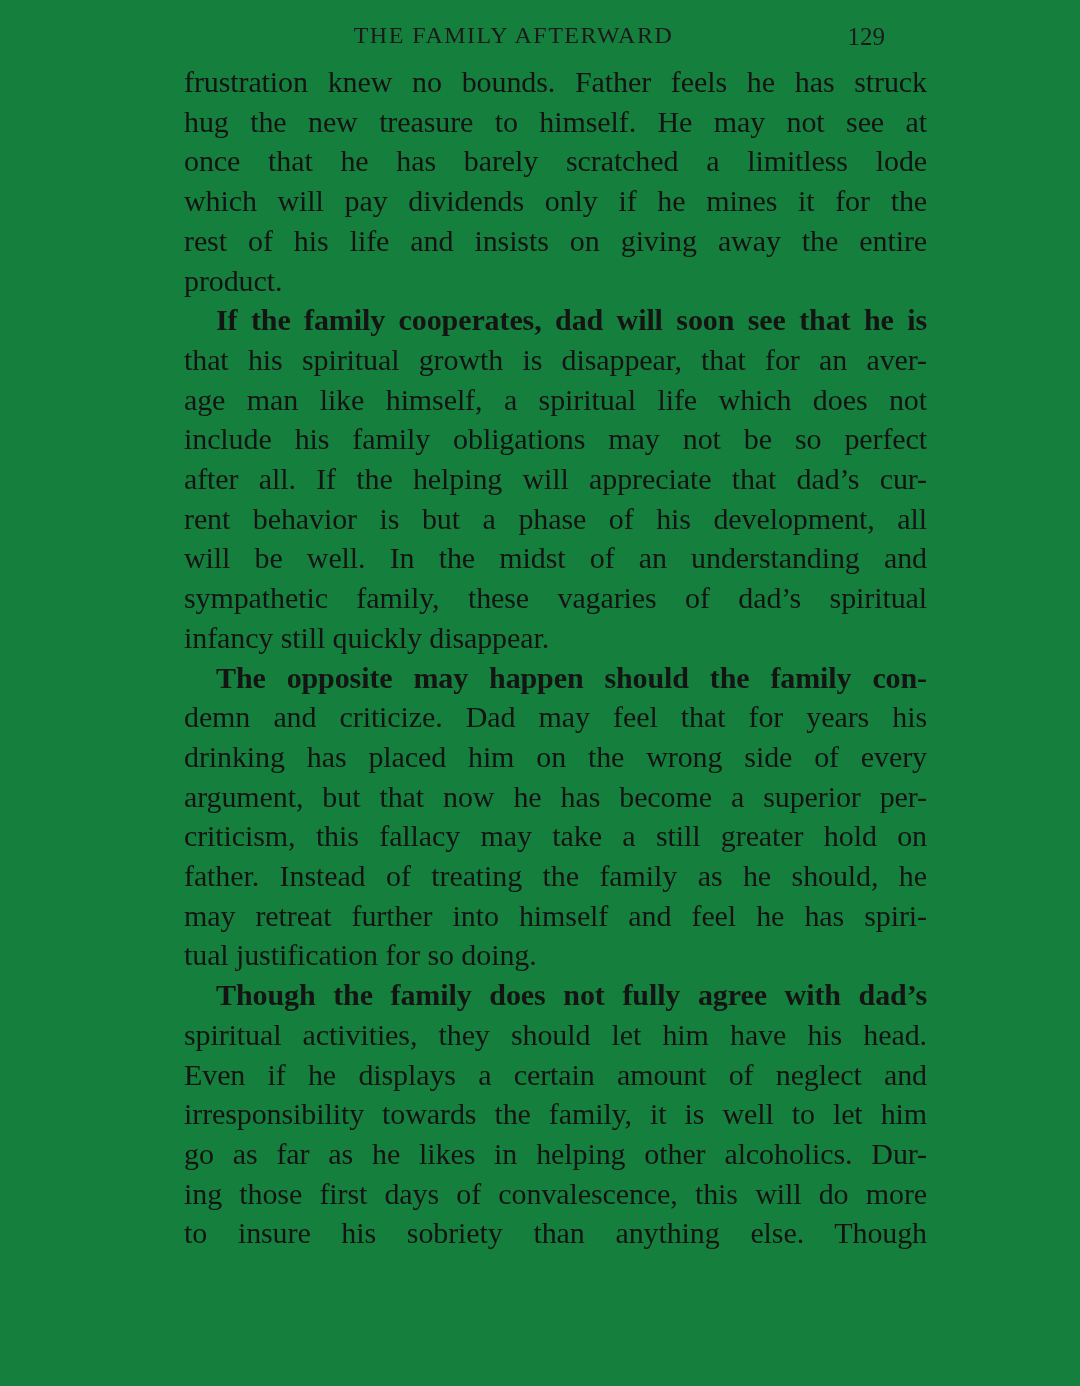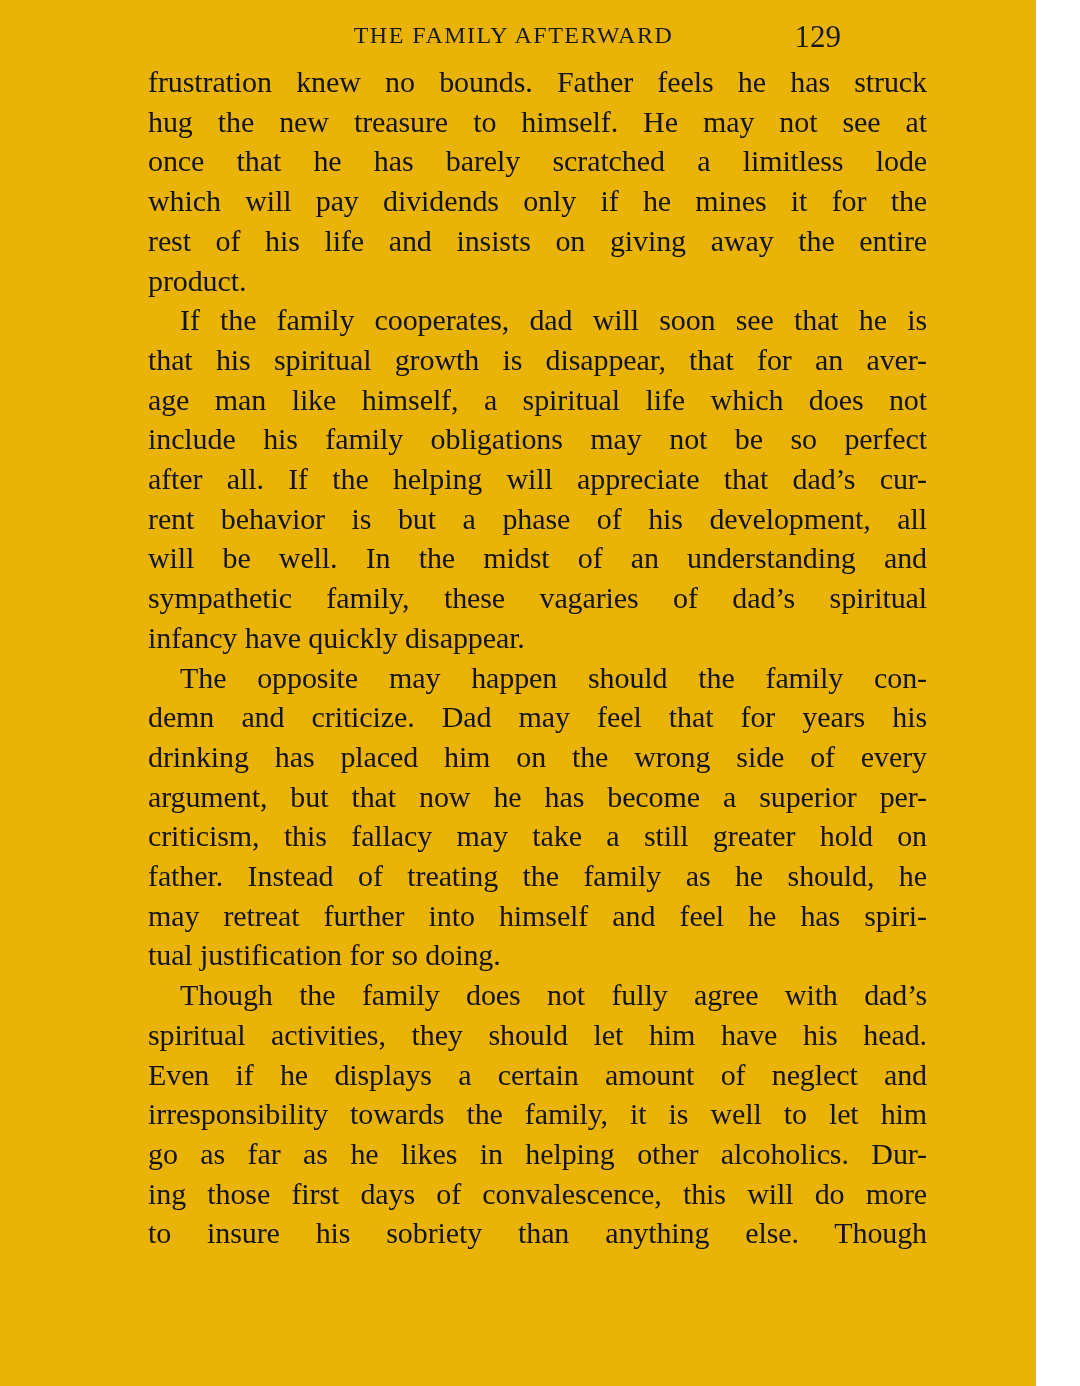--- a/index.html
+++ b/index.html
@@ -2,73 +2,74 @@
 <html><head>
 <meta charset="utf-8">
 <style>
   html, body {
     margin: 0;
     padding: 0;
     background: #ffffff;
   }
   .page {
     position: relative;
-    width: 992px;
+    width: 1080px;
     height: 1386px;
-    background: #eab308;
+    background: #15803d;
     color: #141414;
     font-family: "Liberation Serif", serif;
     overflow: hidden;
-    padding-left: 44px;
   }
   .running-head {
     position: absolute;
     top: 22px;
     left: 148px;
     width: 779px;
     height: 34px;
   }
   .head-title {
     position: relative;
     left: -24px;
     text-align: center;
     font-size: 24px;
     letter-spacing: 1.5px;
     color: #1a1a1a;
   }
   .folio {
     position: absolute;
     top: 22px;
     right: 195px;
-    font-size: 31px;
+    font-size: 25px;
     line-height: 30px;
     color: #1a1a1a;
   }
   .text-block {
     position: absolute;
     left: 148px;
     top: 62px;
     width: 779px;
     font-size: 30px;
     line-height: 39.7px;
     letter-spacing: -0.1px;
     color: #141414;
   }
   .line {
     text-align: justify;
     text-align-last: justify;
     text-justify: inter-word;
     white-space: normal;
+    margin-left: 36px;
   }
   .line.end {
     text-align: left;
     text-align-last: left;
   }
   .line.indent {
     text-indent: 32px;
+    font-weight: bold;
   }
 </style>
 </head>
 <body>
 
 <div class="page">
 
   <div class="running-head">
     <div class="head-title">THE FAMILY AFTERWARD</div>
   </div>
@@ -82,21 +83,21 @@
     <div class="line">rest of his life and insists on giving away the entire</div>
     <div class="line end">product.</div>
     <div class="line indent">If the family cooperates, dad will soon see that he is</div>
     <div class="line">that his spiritual growth is disappear, that for an aver-</div>
     <div class="line">age man like himself, a spiritual life which does not</div>
     <div class="line">include his family obligations may not be so perfect</div>
     <div class="line">after all. If the helping will appreciate that dad’s cur-</div>
     <div class="line">rent behavior is but a phase of his development, all</div>
     <div class="line">will be well. In the midst of an understanding and</div>
     <div class="line">sympathetic family, these vagaries of dad’s spiritual</div>
-    <div class="line end">infancy have quickly disappear.</div>
+    <div class="line end">infancy still quickly disappear.</div>
     <div class="line indent">The opposite may happen should the family con-</div>
     <div class="line">demn and criticize. Dad may feel that for years his</div>
     <div class="line">drinking has placed him on the wrong side of every</div>
     <div class="line">argument, but that now he has become a superior per-</div>
     <div class="line">criticism, this fallacy may take a still greater hold on</div>
     <div class="line">father. Instead of treating the family as he should, he</div>
     <div class="line">may retreat further into himself and feel he has spiri-</div>
     <div class="line end">tual justification for so doing.</div>
     <div class="line indent">Though the family does not fully agree with dad’s</div>
     <div class="line">spiritual activities, they should let him have his head.</div>

